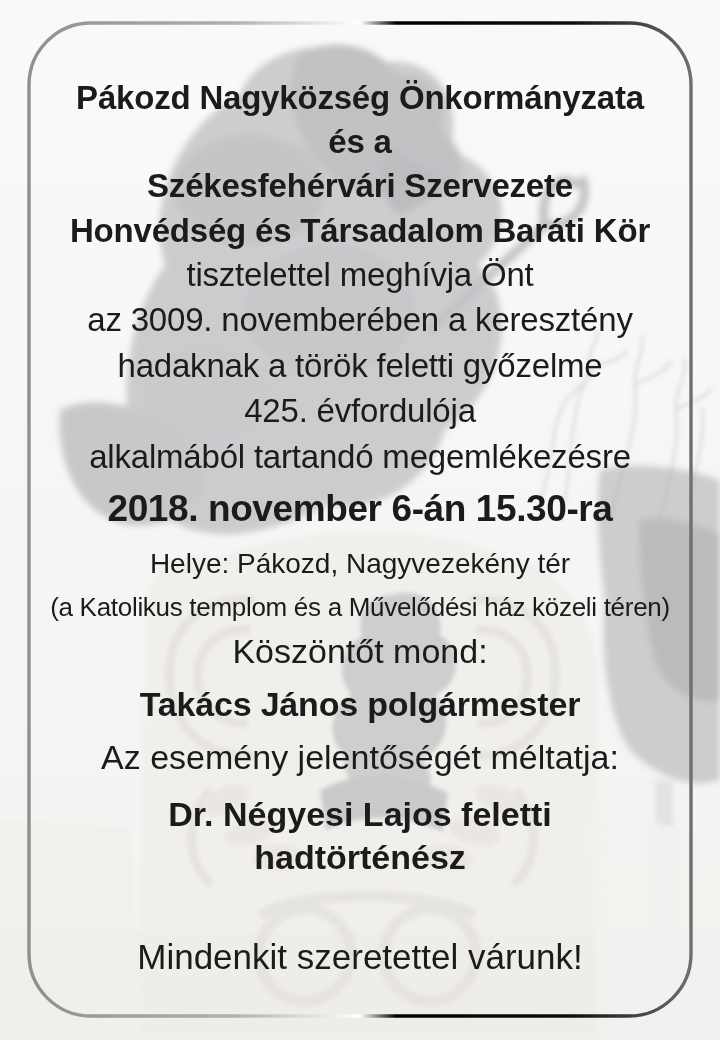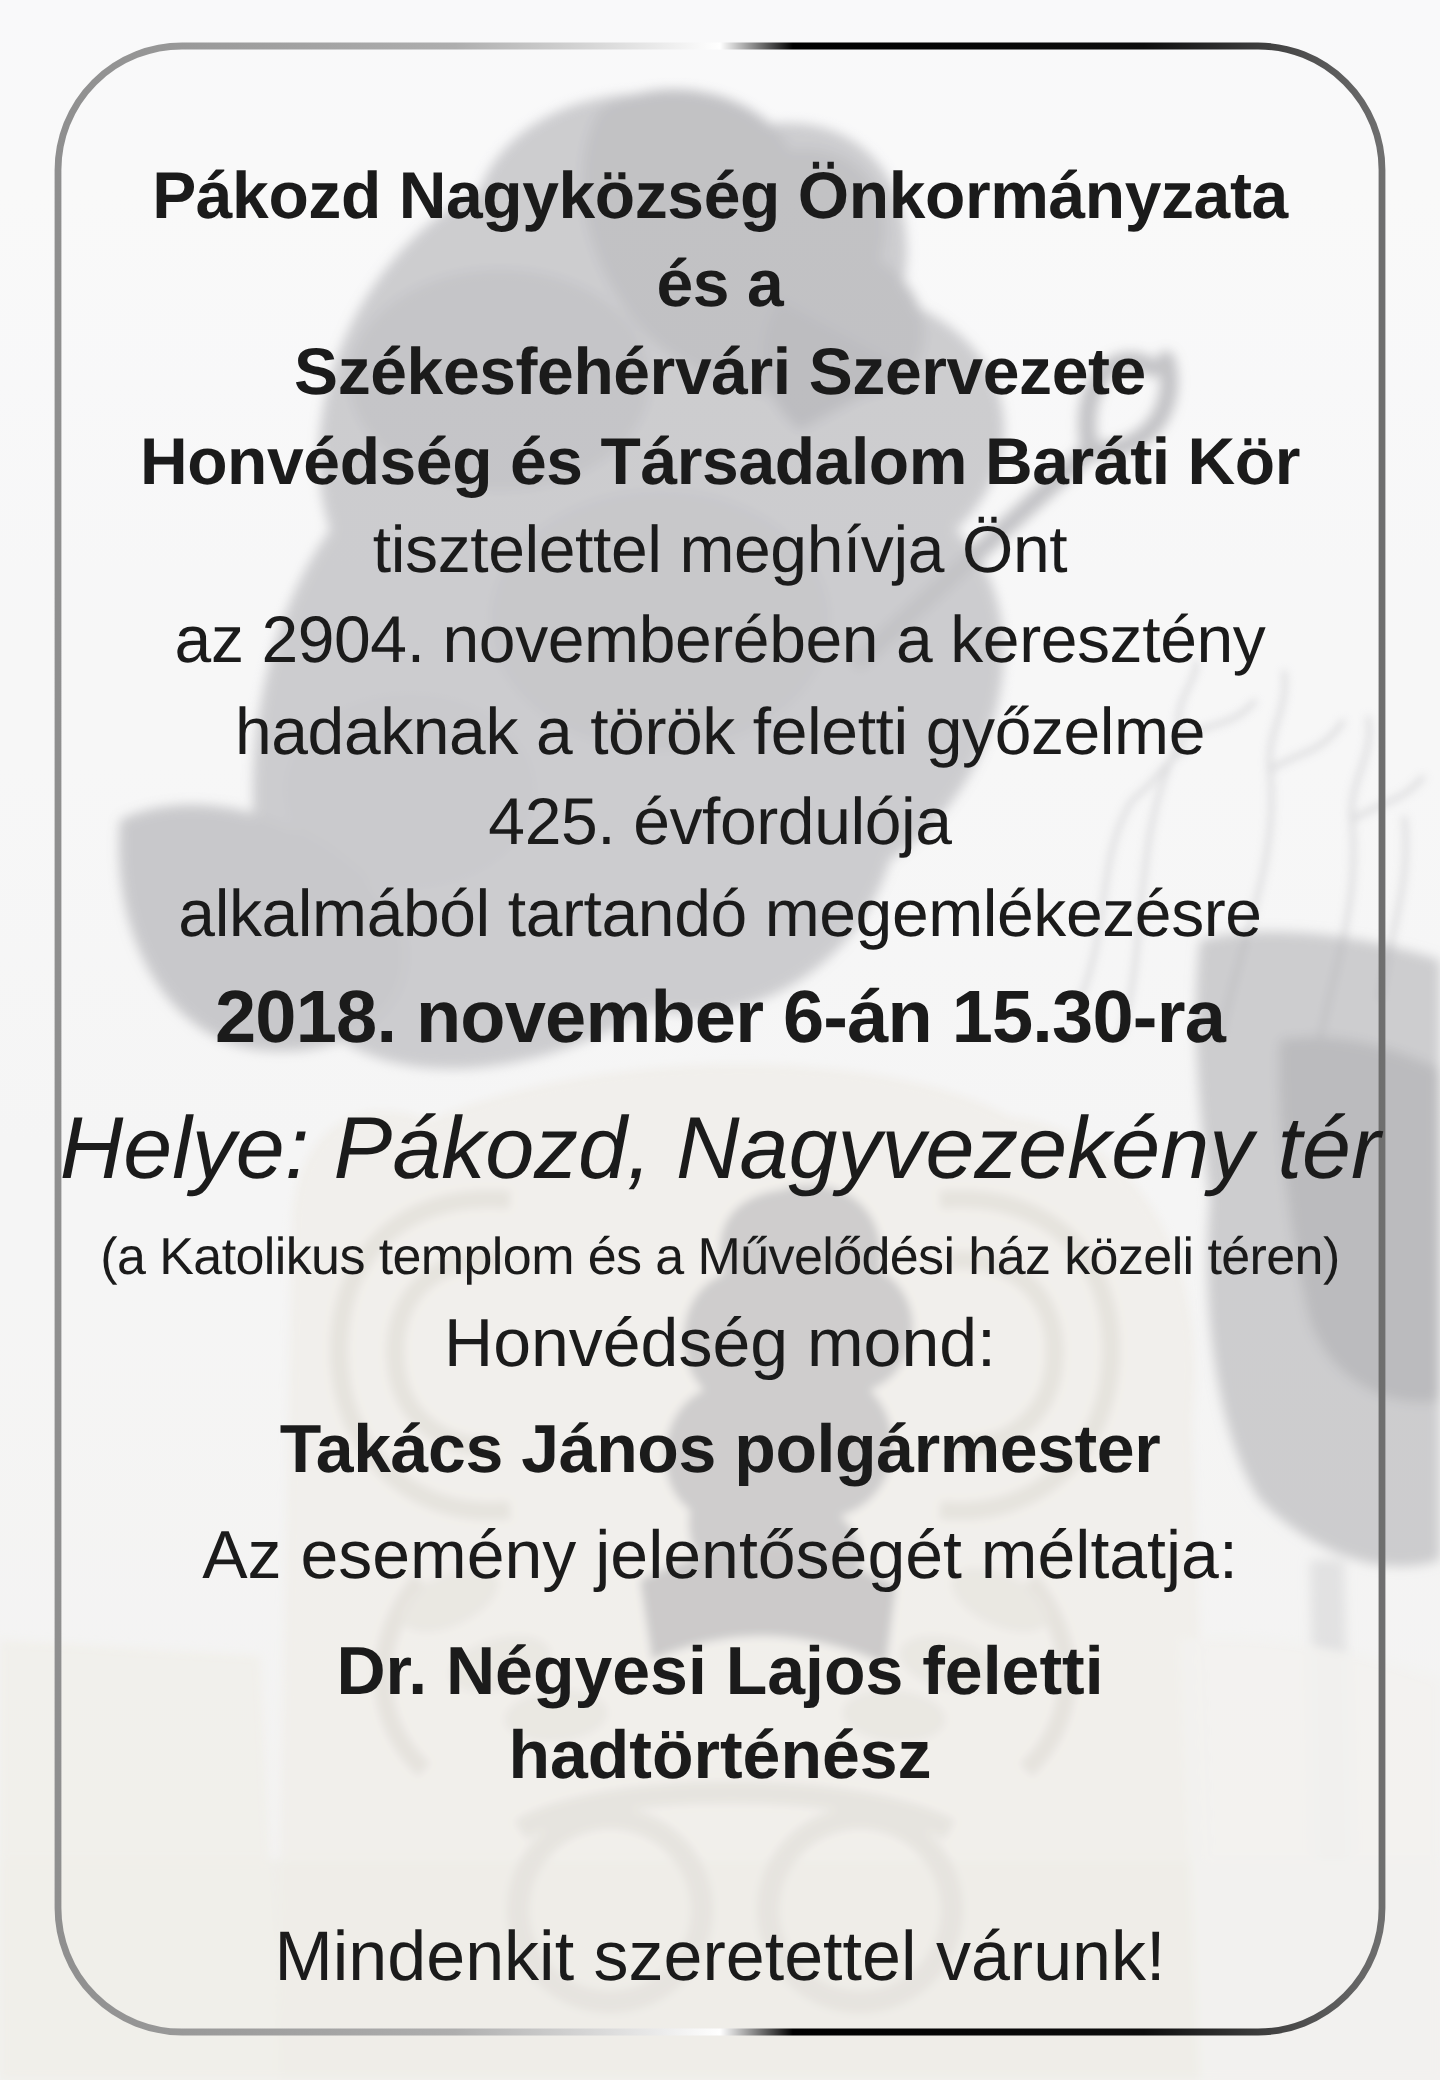--- a/index.html
+++ b/index.html
@@ -33,21 +33,21 @@
     flex-direction: column;
     align-items: center;
     text-align: center;
     color: #1b1b1b;
   }
   .content p { margin: 0; white-space: nowrap; }
   .ln      { font-size: 33px; font-weight: normal; line-height: 1.34; letter-spacing: -0.2px; text-align: center; }
   .ln-b    { font-size: 33px; font-weight: bold;   line-height: 1.34; letter-spacing: -0.2px; }
   .ln-occ  { font-size: 33px; font-weight: normal; line-height: 1.38; letter-spacing: -0.2px; }
   .ln-date { font-size: 37px; font-weight: bold;   line-height: 1.32; margin-top: 6px !important; letter-spacing: -0.4px; }
-  .ln-loc  { font-size: 44px; font-weight: normal; line-height: 1.32; margin-top: 12px !important; font-style: italic; }
+  .ln-loc  { font-size: 28px; font-weight: normal; line-height: 1.32; margin-top: 12px !important; }
   .ln-note { font-size: 26px; font-weight: normal; line-height: 1.30; margin-top: 8px !important; letter-spacing: -0.3px; }
   .ln-greet{ font-size: 34px; font-weight: normal; line-height: 1.32; margin-top: 4px !important; }
   .ln-name { font-size: 34px; font-weight: bold;   line-height: 1.32; margin-top: 8px !important; letter-spacing: -0.2px; }
   .ln-spkl { font-size: 34px; font-weight: normal; line-height: 1.32; margin-top: 8px !important; }
   .ln-spk1 { font-size: 34px; font-weight: bold;   line-height: 1.25; margin-top: 14px !important; }
   .ln-spk2 { font-size: 34px; font-weight: bold;   line-height: 1.25; }
   .ln-close{ font-size: 35px; font-weight: normal; line-height: 1.32; margin-top: 56px !important; }
 </style>
 </head>
 <body>
@@ -163,28 +163,28 @@
     </defs>
     <rect x="29" y="23" width="662" height="993" rx="62" ry="62" fill="none" stroke="url(#metal)" stroke-width="3.4"></rect>
   </svg>
 
   <div class="content">
     <p class="ln-b">Pákozd Nagyközség Önkormányzata</p>
     <p class="ln-b">és a</p>
     <p class="ln-b">Székesfehérvári Szervezete</p>
     <p class="ln-b">Honvédség és Társadalom Baráti Kör</p>
     <p class="ln">tisztelettel meghívja Önt</p>
-    <p class="ln-occ">az 2904. novemberében a keresztény</p>
+    <p class="ln-occ">az 3009. novemberében a keresztény</p>
     <p class="ln-occ">hadaknak a török feletti győzelme</p>
     <p class="ln-occ">425. évfordulója</p>
     <p class="ln-occ">alkalmából tartandó megemlékezésre</p>
     <p class="ln-date">2018. november 6-án 15.30-ra</p>
     <p class="ln-loc">Helye: Pákozd, Nagyvezekény tér</p>
     <p class="ln-note">(a Katolikus templom és a Művelődési ház közeli téren)</p>
-    <p class="ln-greet">Honvédség mond:</p>
+    <p class="ln-greet">Köszöntőt mond:</p>
     <p class="ln-name">Takács János polgármester</p>
     <p class="ln-spkl">Az esemény jelentőségét méltatja:</p>
     <p class="ln-spk1">Dr. Négyesi Lajos feletti</p>
     <p class="ln-spk2">hadtörténész</p>
     <p class="ln-close">Mindenkit szeretettel várunk!</p>
   </div>
 
 </div>
 
 </body></html>

